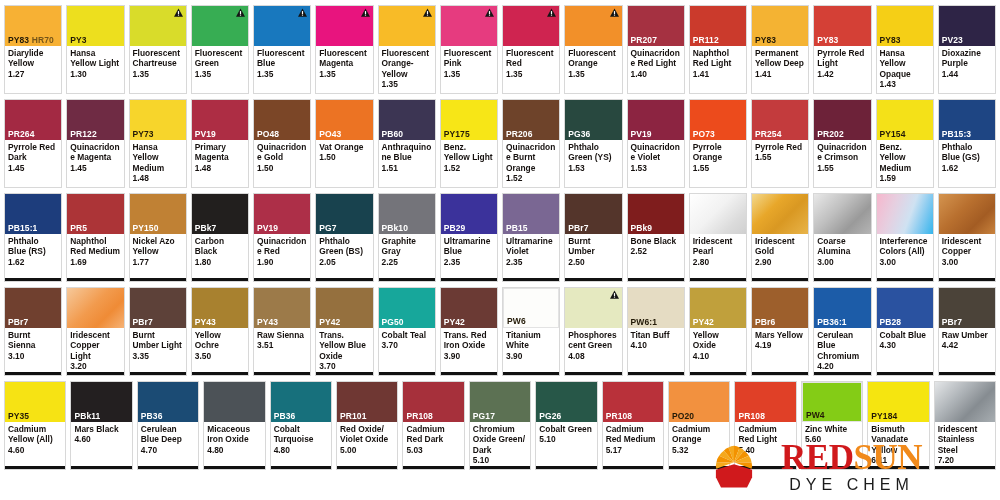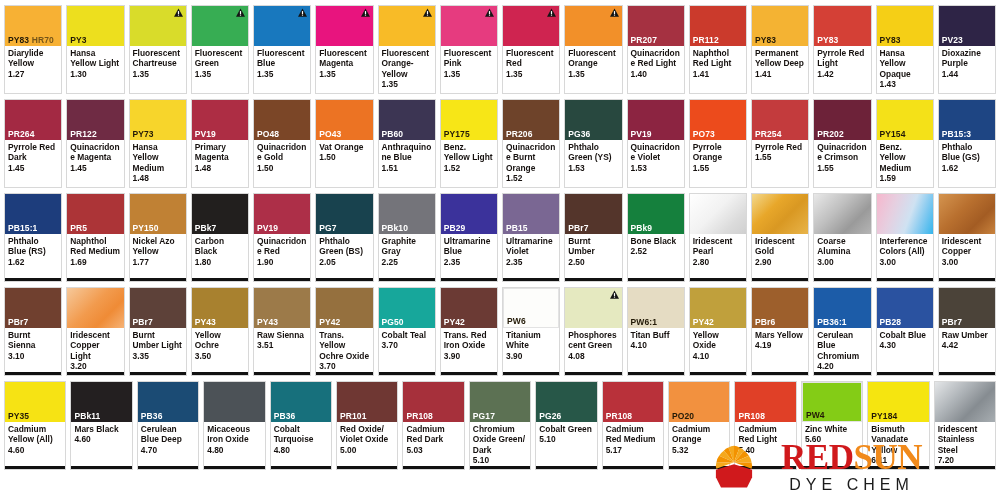--- a/index.html
+++ b/index.html
@@ -580,21 +580,21 @@
         <div class="swatch" style="background: rgb(84, 53, 43);">
           <div class="code-strip" style="color: rgb(255, 255, 255);"><span>PBr7</span></div>
         </div>
         <div class="info">
           <div class="name">Burnt Umber</div>
           <div class="price">2.50</div>
         </div>
         <div class="underbar"></div>
       </div>
       <div class="card">
-        <div class="swatch" style="background: #15803d;">
+        <div class="swatch" style="background: #7f1d1d;">
           <div class="code-strip" style="color: rgb(255, 255, 255);"><span>PBk9</span></div>
         </div>
         <div class="info">
           <div class="name">Bone Black</div>
           <div class="price">2.52</div>
         </div>
         <div class="underbar"></div>
       </div>
       <div class="card">
         <div class="swatch" style="background: linear-gradient(135deg, rgb(255, 255, 255) 0%, rgb(242, 242, 242) 45%, rgb(220, 220, 220) 75%, rgb(207, 207, 207) 100%);"></div>
@@ -684,21 +684,21 @@
           <div class="name">Raw Sienna</div>
           <div class="price">3.51</div>
         </div>
         <div class="underbar"></div>
       </div>
       <div class="card">
         <div class="swatch" style="background: rgb(149, 112, 62);">
           <div class="code-strip" style="color: rgb(255, 255, 255);"><span>PY42</span></div>
         </div>
         <div class="info">
-          <div class="name">Trans. Yellow Ochre Oxide</div>
+          <div class="name">Trans. Yellow Blue Oxide</div>
           <div class="price">3.70</div>
         </div>
         <div class="underbar"></div>
       </div>
       <div class="card">
         <div class="swatch" style="background: rgb(23, 167, 155);">
           <div class="code-strip" style="color: rgb(255, 255, 255);"><span>PG50</span></div>
         </div>
         <div class="info">
           <div class="name">Cobalt Teal</div>

